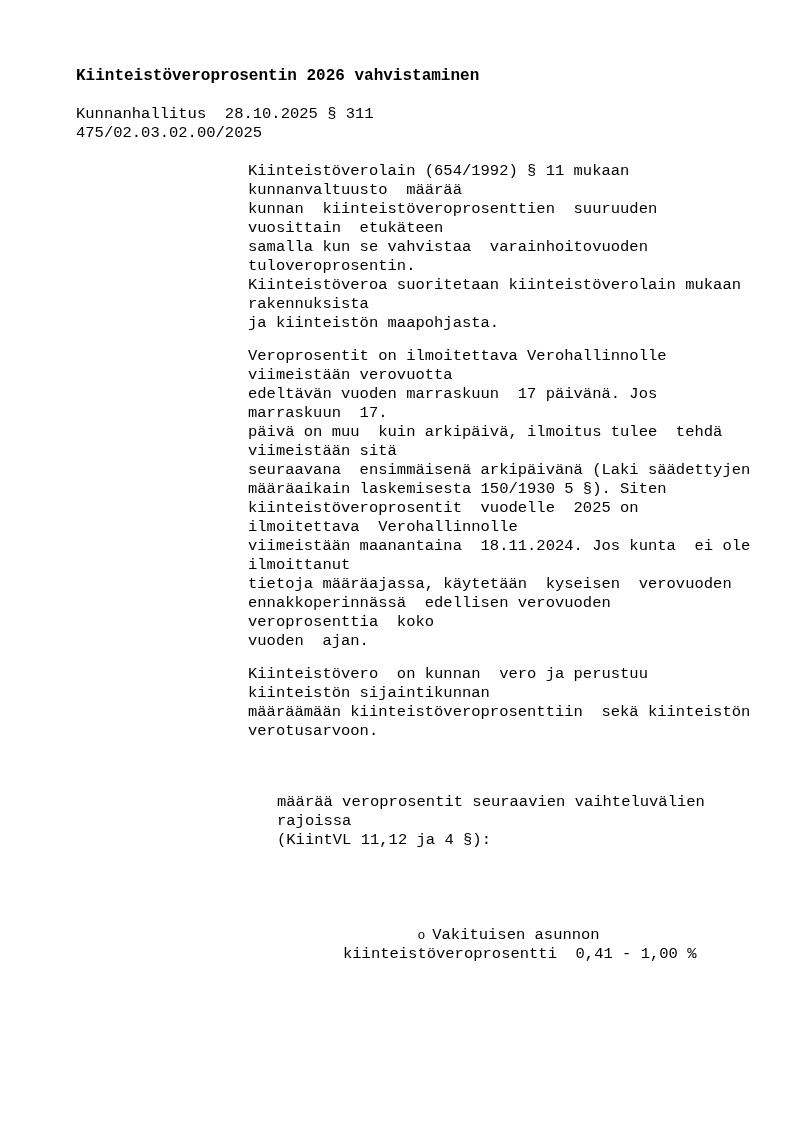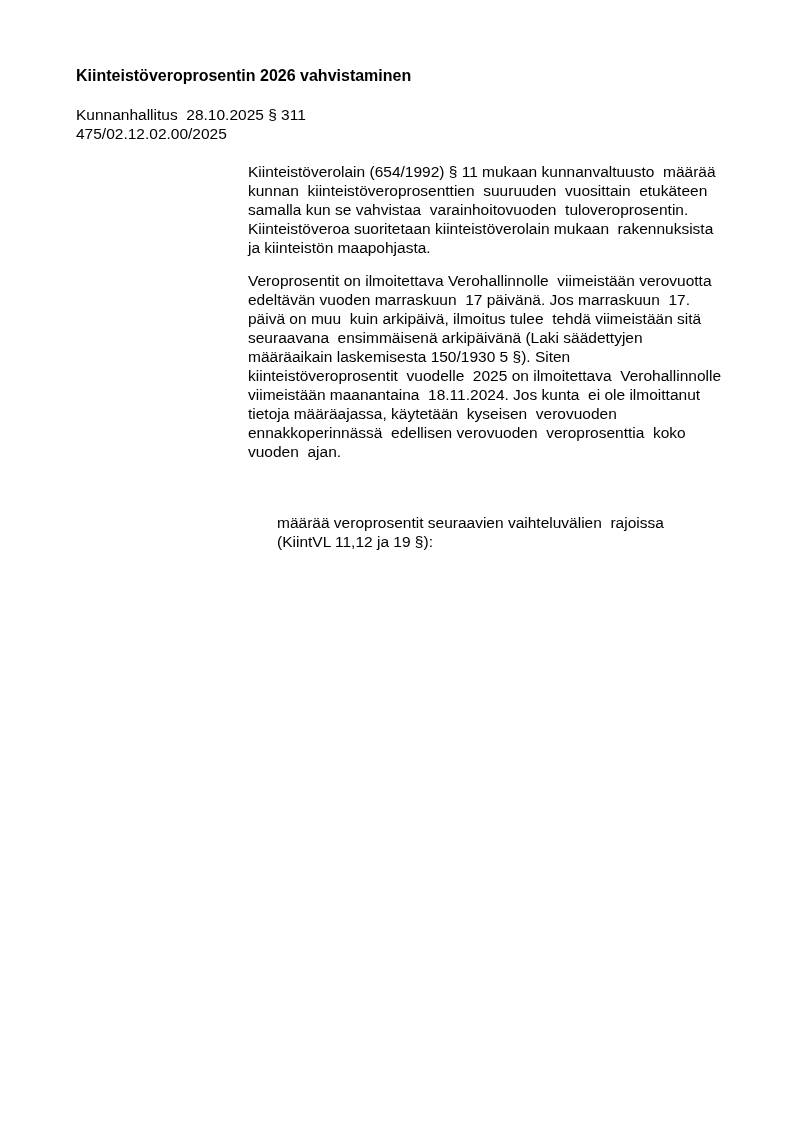--- a/index.html
+++ b/index.html
@@ -7,21 +7,21 @@
     padding: 0;
     background: #ffffff;
   }
   .page {
     position: relative;
     width: 794px;
     height: 1122px;
     box-sizing: border-box;
     background: #ffffff;
     color: #000000;
-    font-family: Liberation Sans, sans-serif;
+    font-family: Liberation Mono, monospace;
     font-size: 15.5px;
     line-height: 19px;
     padding: 66px 40px 0 76px;
     overflow: hidden;
   }
   .title {
     margin: 0;
     font-size: 16px;
     line-height: 20px;
     font-weight: 700;
@@ -56,46 +56,52 @@
   }
 </style>
 </head>
 <body>
 
 <div class="page">
 
   <h1 class="title">Kiinteistöveroprosentin 2026 vahvistaminen</h1>
 
   <div class="meta">Kunnanhallitus  28.10.2025 § 311
-475/02.12.02.00/2025</div>
+475/02.03.02.00/2025</div>
 
   <div class="body-col">
 
     <div class="para">Kiinteistöverolain (654/1992) § 11 mukaan kunnanvaltuusto  määrää
 kunnan  kiinteistöveroprosenttien  suuruuden  vuosittain  etukäteen
 samalla kun se vahvistaa  varainhoitovuoden  tuloveroprosentin.
 Kiinteistöveroa suoritetaan kiinteistöverolain mukaan  rakennuksista
 ja kiinteistön maapohjasta.</div>
 
     <div class="para">Veroprosentit on ilmoitettava Verohallinnolle  viimeistään verovuotta
 edeltävän vuoden marraskuun  17 päivänä. Jos marraskuun  17.
 päivä on muu  kuin arkipäivä, ilmoitus tulee  tehdä viimeistään sitä
 seuraavana  ensimmäisenä arkipäivänä (Laki säädettyjen
 määräaikain laskemisesta 150/1930 5 §). Siten
 kiinteistöveroprosentit  vuodelle  2025 on ilmoitettava  Verohallinnolle
 viimeistään maanantaina  18.11.2024. Jos kunta  ei ole ilmoittanut
 tietoja määräajassa, käytetään  kyseisen  verovuoden
 ennakkoperinnässä  edellisen verovuoden  veroprosenttia  koko
 vuoden  ajan.</div>
 
+    <div class="para">Kiinteistövero  on kunnan  vero ja perustuu  kiinteistön sijaintikunnan
+määräämään kiinteistöveroprosenttiin  sekä kiinteistön
+verotusarvoon.</div>
 
     <div class="para group">
       <div class="indent1">määrää veroprosentit seuraavien vaihteluvälien  rajoissa
-(KiintVL 11,12 ja 19 §):</div>
+(KiintVL 11,12 ja 4 §):</div>
 
+      <div class="bullet1">
+        <span class="glyph">o</span><span>Vakituisen asunnon  kiinteistöveroprosentti  0,41 - 1,00 %</span>
+      </div>
       <div class="bullet1">
         
       </div>
 
       
 
       
 
       
     </div>

